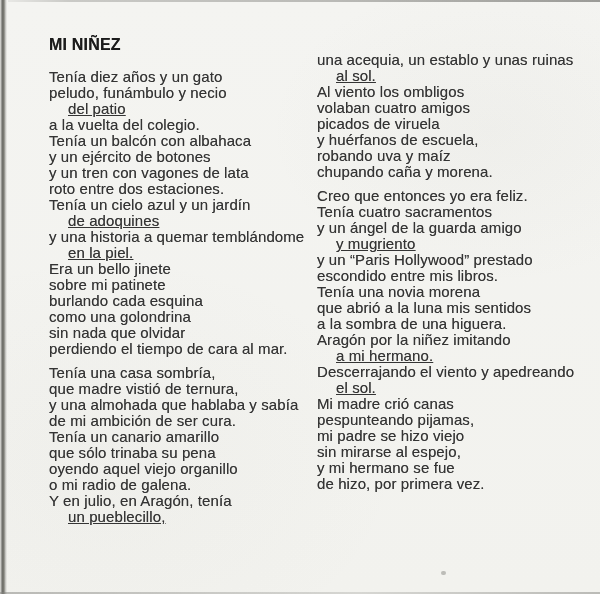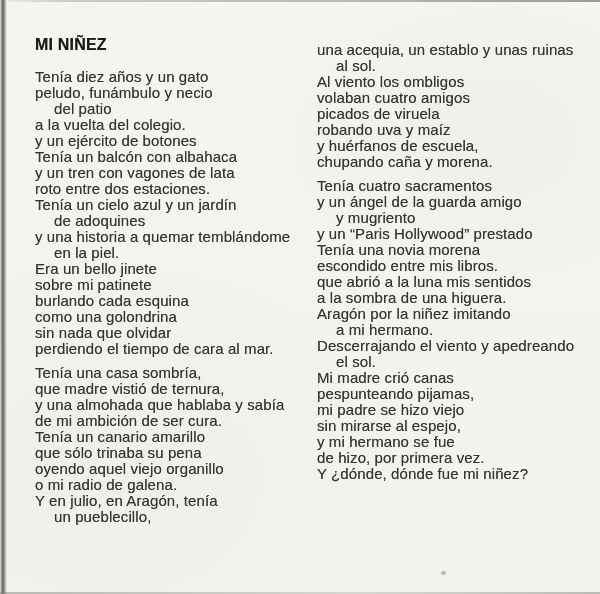--- a/index.html
+++ b/index.html
@@ -59,51 +59,51 @@
   }
   
   .col {
     position: absolute;
     white-space: nowrap;
     font-size: 15px;
     line-height: 16px;
     letter-spacing: 0.1px;
     text-shadow: 0 0 0.6px rgba(50,50,50,0.6);
   }
-  .col-left  { left: 35px;  top: 37px; width: 278px; }
-  .col-right { left: 317px; top: 42px; width: 282px; }
+  .col-left  { left: 49px;  top: 37px; width: 278px; }
+  .col-right { left: 317px; top: 52px; width: 282px; }
   .title {
     font-size: 16px;
     font-weight: 700;
     line-height: 16px;
     letter-spacing: 0.2px;
     color: #1b1b1b;
     margin: 0 0 16px 0;
     text-shadow: 0 0 0.5px rgba(20,20,20,0.7);
   }
   .stanza { margin: 0 0 8px 0; }
   .stanza:last-child { margin-bottom: 0; }
   .line { height: 16px; }
-  .line.indent { padding-left: 19px; }
+  .line.indent { padding-left: 19px; text-decoration: underline; }
 </style>
 </head>
 <body>
 
 <div class="page">
 
   <div class="col col-left">
     <h1 class="title">MI NIÑEZ</h1>
     <div>
         <div class="stanza">
           <div class="line">Tenía diez años y un gato</div>
           <div class="line">peludo, funámbulo y necio</div>
           <div class="line indent">del patio</div>
           <div class="line">a la vuelta del colegio.</div>
+          <div class="line">Tenía un balcón con albahaca</div>
           <div class="line">y un ejército de botones</div>
-          <div class="line">Tenía un balcón con albahaca</div>
           <div class="line">y un tren con vagones de lata</div>
           <div class="line">roto entre dos estaciones.</div>
           <div class="line">Tenía un cielo azul y un jardín</div>
           <div class="line indent">de adoquines</div>
           <div class="line">y una historia a quemar temblándome</div>
           <div class="line indent">en la piel.</div>
           <div class="line">Era un bello jinete</div>
           <div class="line">sobre mi patinete</div>
           <div class="line">burlando cada esquina</div>
           <div class="line">como una golondrina</div>
@@ -126,44 +126,44 @@
   </div>
 
   <div class="col col-right">
     <div>
         <div class="stanza">
           <div class="line">una acequia, un establo y unas ruinas</div>
           <div class="line indent">al sol.</div>
           <div class="line">Al viento los ombligos</div>
           <div class="line">volaban cuatro amigos</div>
           <div class="line">picados de viruela</div>
+          <div class="line">y huérfanos de escuela,</div>
           <div class="line">robando uva y maíz</div>
-          <div class="line">y huérfanos de escuela,</div>
           <div class="line">chupando caña y morena.</div>
         </div>
         <div class="stanza">
+          <div class="line">Creo que entonces yo era feliz.</div>
           <div class="line">Tenía cuatro sacramentos</div>
           <div class="line">y un ángel de la guarda amigo</div>
           <div class="line indent">y mugriento</div>
           <div class="line">y un “Paris Hollywood” prestado</div>
+          <div class="line">escondido entre mis libros.</div>
           <div class="line">Tenía una novia morena</div>
-          <div class="line">escondido entre mis libros.</div>
           <div class="line">que abrió a la luna mis sentidos</div>
           <div class="line">a la sombra de una higuera.</div>
           <div class="line">Aragón por la niñez imitando</div>
           <div class="line indent">a mi hermano.</div>
           <div class="line">Descerrajando el viento y apedreando</div>
           <div class="line indent">el sol.</div>
           <div class="line">Mi madre crió canas</div>
           <div class="line">pespunteando pijamas,</div>
           <div class="line">mi padre se hizo viejo</div>
           <div class="line">sin mirarse al espejo,</div>
           <div class="line">y mi hermano se fue</div>
           <div class="line">de hizo, por primera vez.</div>
-          <div class="line">Y ¿dónde, dónde fue mi niñez?</div>
         </div>
       </div>
   </div>
 
   <div class="edge-left"></div>
   <div class="edge-top"></div>
   <div class="edge-bottom"></div>
   <div class="speck"></div>
 
 </div>

